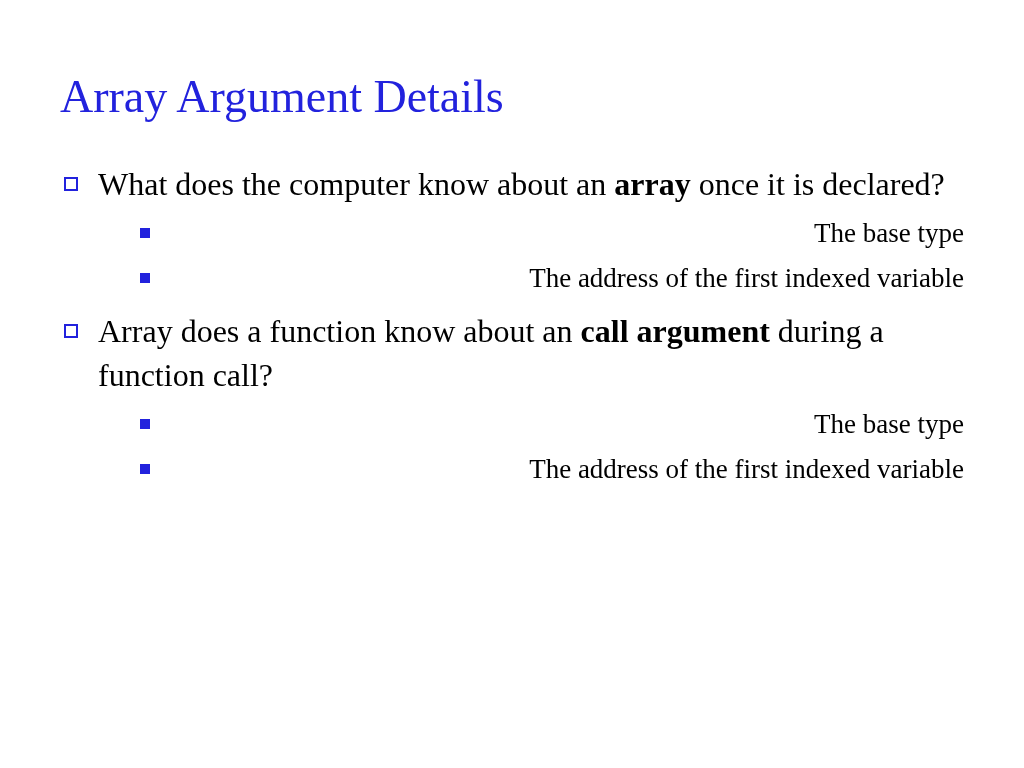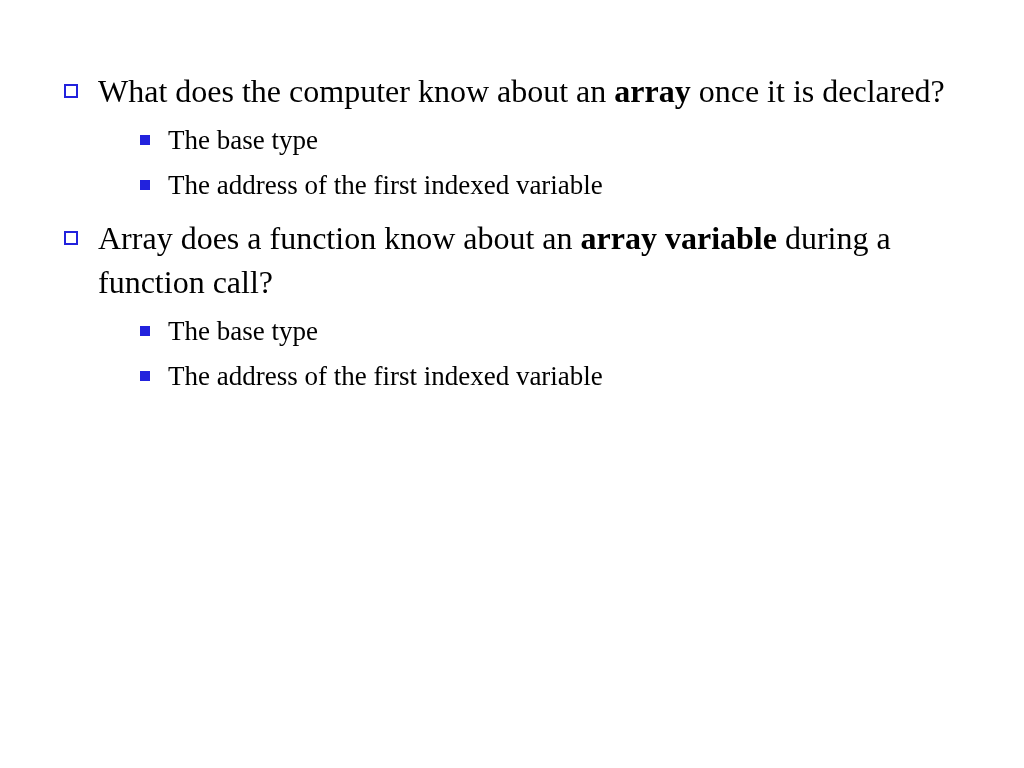--- a/index.html
+++ b/index.html
@@ -41,20 +41,21 @@
     top: 14px;
     width: 14px;
     height: 14px;
     border: 2px solid #2222dd;
     box-sizing: border-box;
   }
   .level2 {
     list-style: none;
     padding: 0;
     margin: 10px 0 14px 40px;
+    text-align: right;
   }
   .level2 > li {
     position: relative;
     padding-left: 30px;
     font-size: 27px;
     margin-bottom: 10px;
     line-height: 1.3;
   }
   .level2 > li::before {
     content: "";
@@ -66,30 +67,31 @@
     background: #2222dd;
   }
   .bold {
     font-weight: bold;
   }
 </style>
 </head>
 <body>
 
 <div class="slide">
+  <h1 class="title">Array Argument Details</h1>
 
   <ul class="level1">
     <li>
       <span>What does the computer know about an </span><span class="bold">array</span><span> once it is declared?</span>
       <ul class="level2">
         <li>The base type</li>
         <li>The address of the first indexed variable</li>
       </ul>
     </li>
     <li>
-      <span>Array does a function know about an </span><span class="bold">array variable</span><span> during a function call?</span>
+      <span>Array does a function know about an </span><span class="bold">call argument</span><span> during a function call?</span>
       <ul class="level2">
         <li>The base type</li>
         <li>The address of the first indexed variable</li>
       </ul>
     </li>
   </ul>
 </div>
 
 </body></html>

